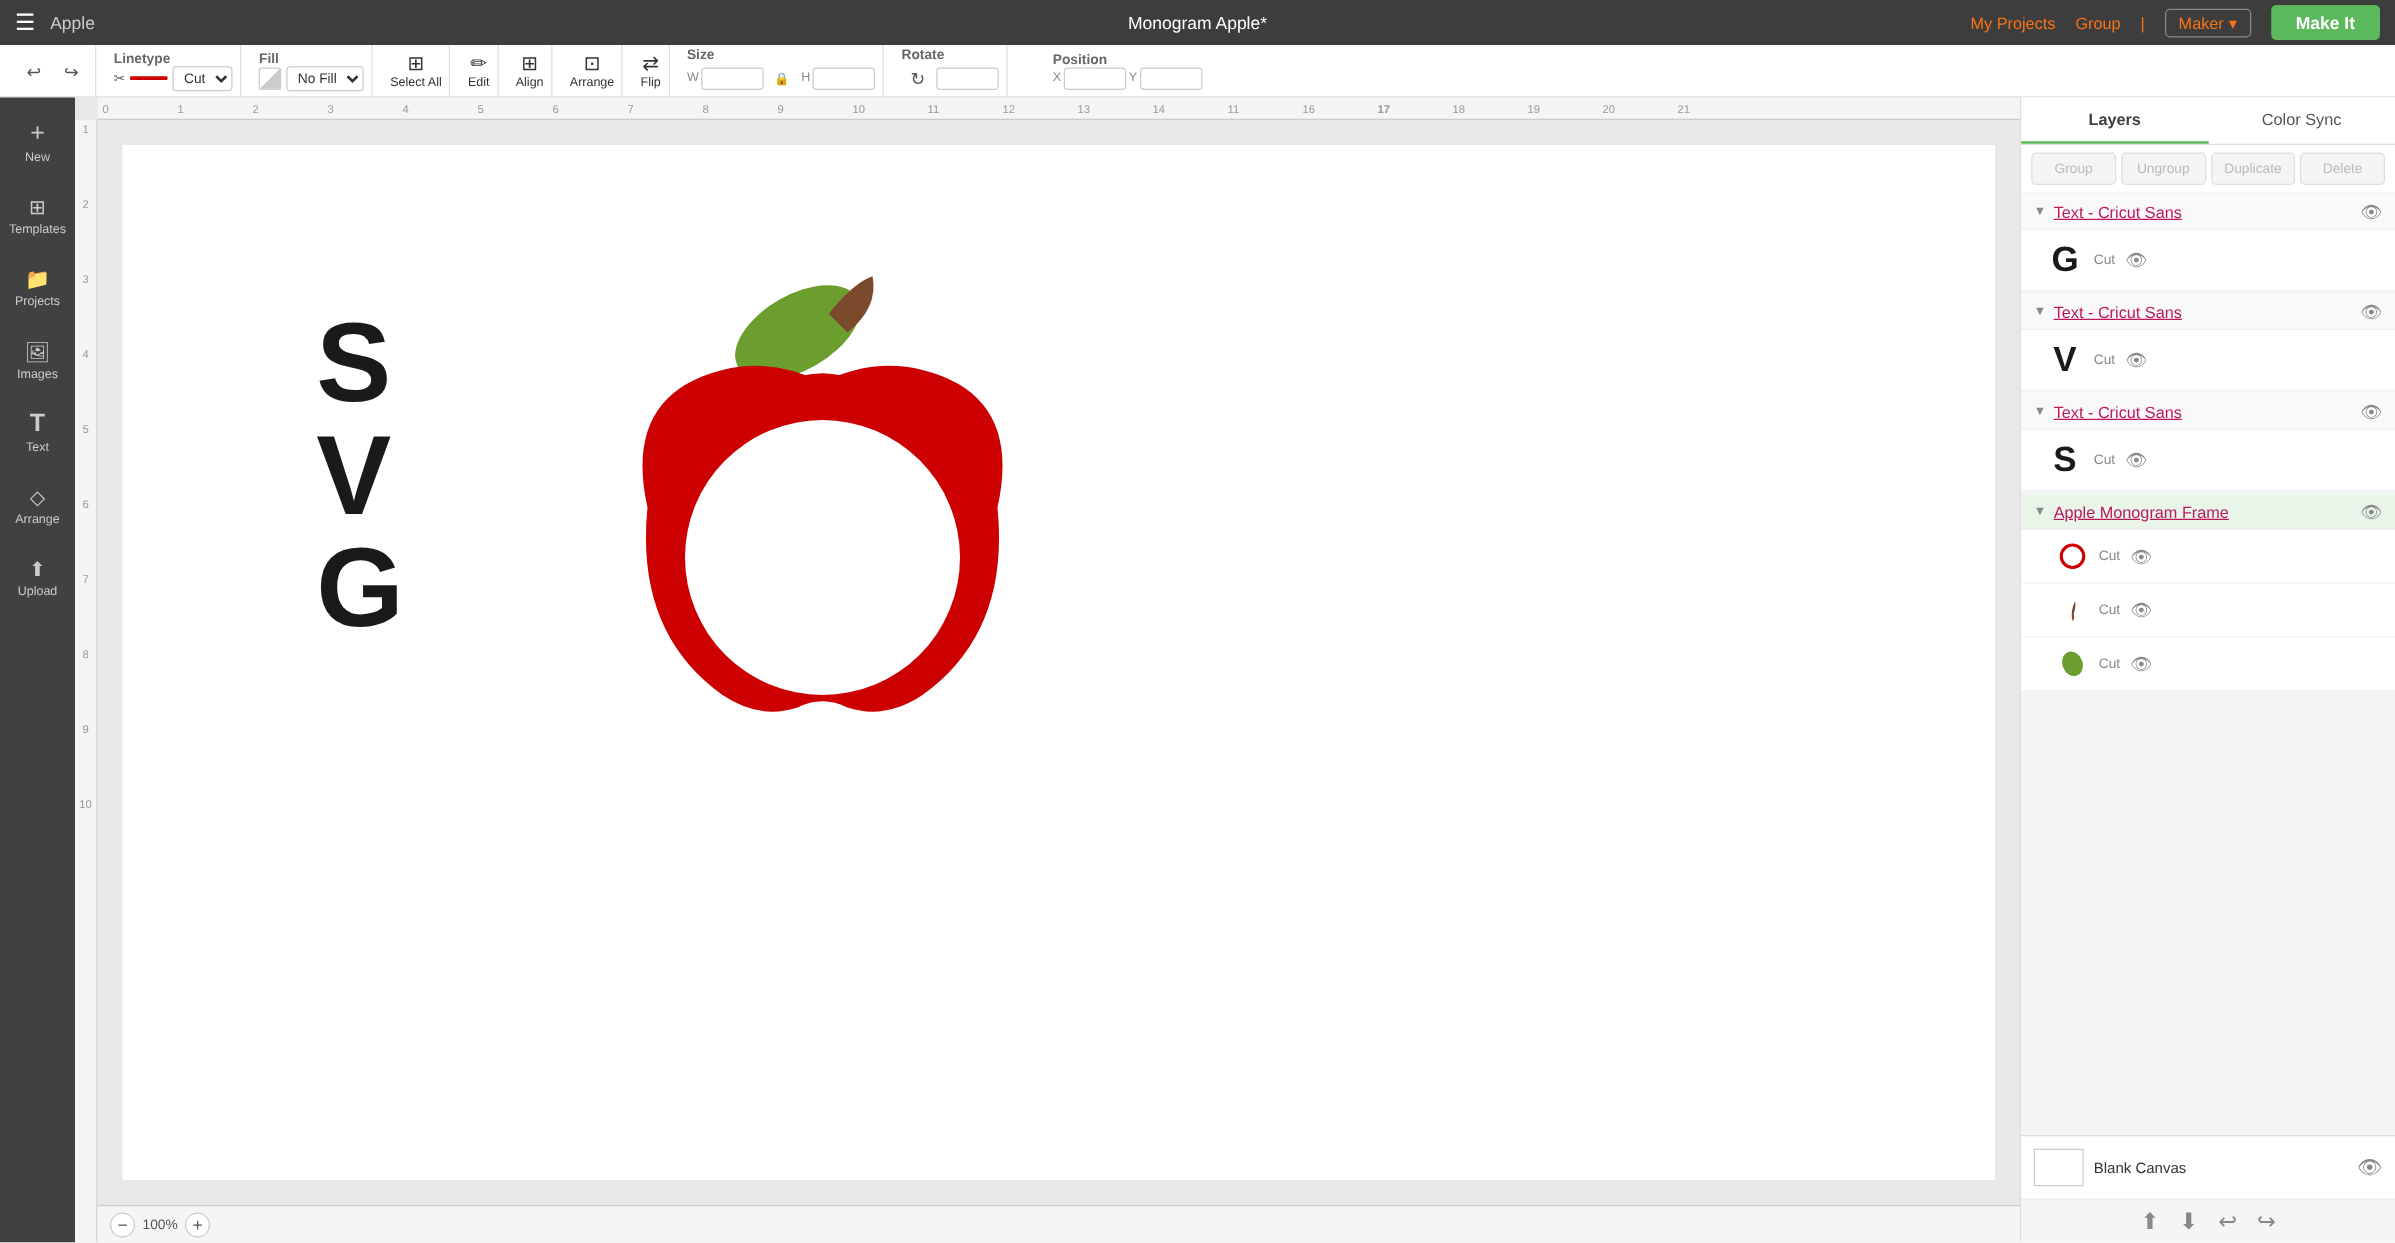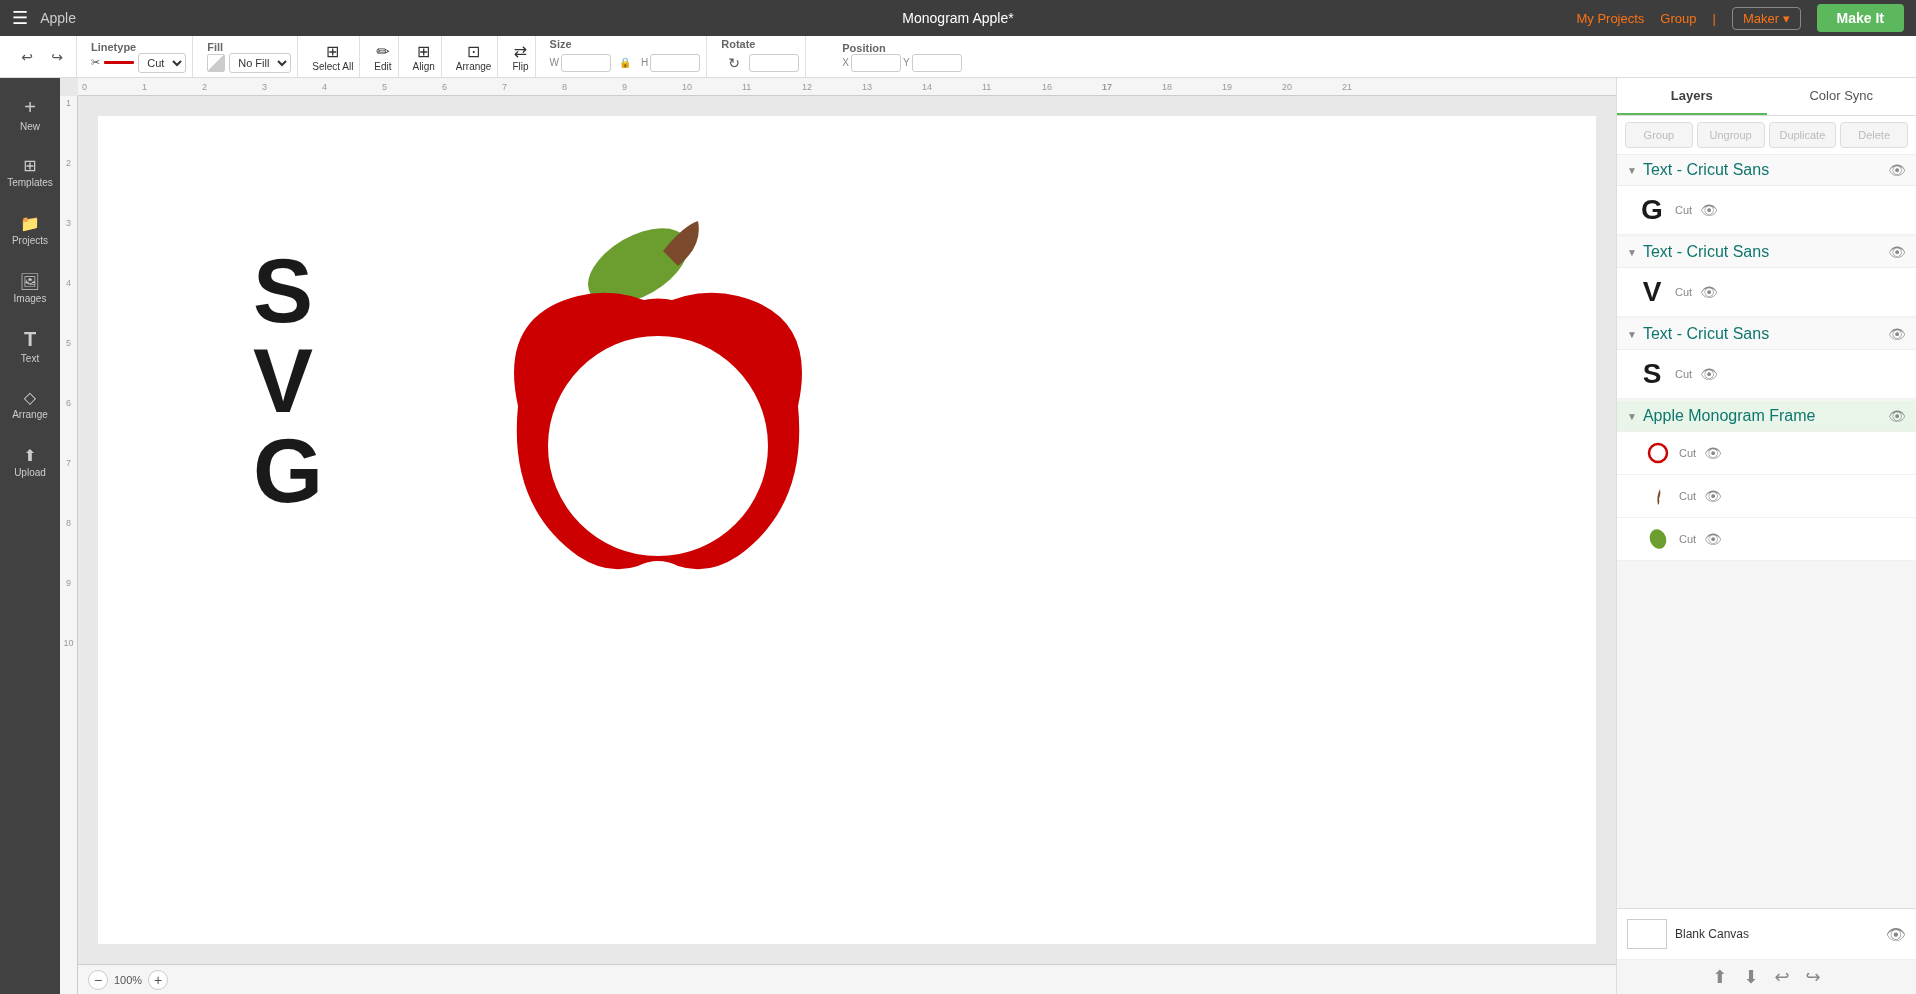--- a/index.html
+++ b/index.html
@@ -319,21 +319,21 @@
     .layer-group-header {
       display: flex;
       align-items: center;
       padding: 6px 10px;
       gap: 6px;
       background: #f9f9f9;
       border-bottom: 1px solid #eee;
       cursor: pointer;
     }
     .layer-group-header .chevron { font-size: 10px; color: #888; }
-    .layer-group-header .group-name { font-size: 16px; color: #0f766e; flex: 1; }
+    .layer-group-header .group-name { font-size: 13px; color: #be185d; flex: 1; text-decoration: underline; }
     .layer-group-header .eye-icon { font-size: 14px; color: #888; cursor: pointer; }
 
     .layer-item {
       display: flex;
       align-items: center;
       padding: 8px 10px 8px 20px;
       gap: 8px;
       border-bottom: 1px solid #f0f0f0;
       background: #fff;
       cursor: pointer;

